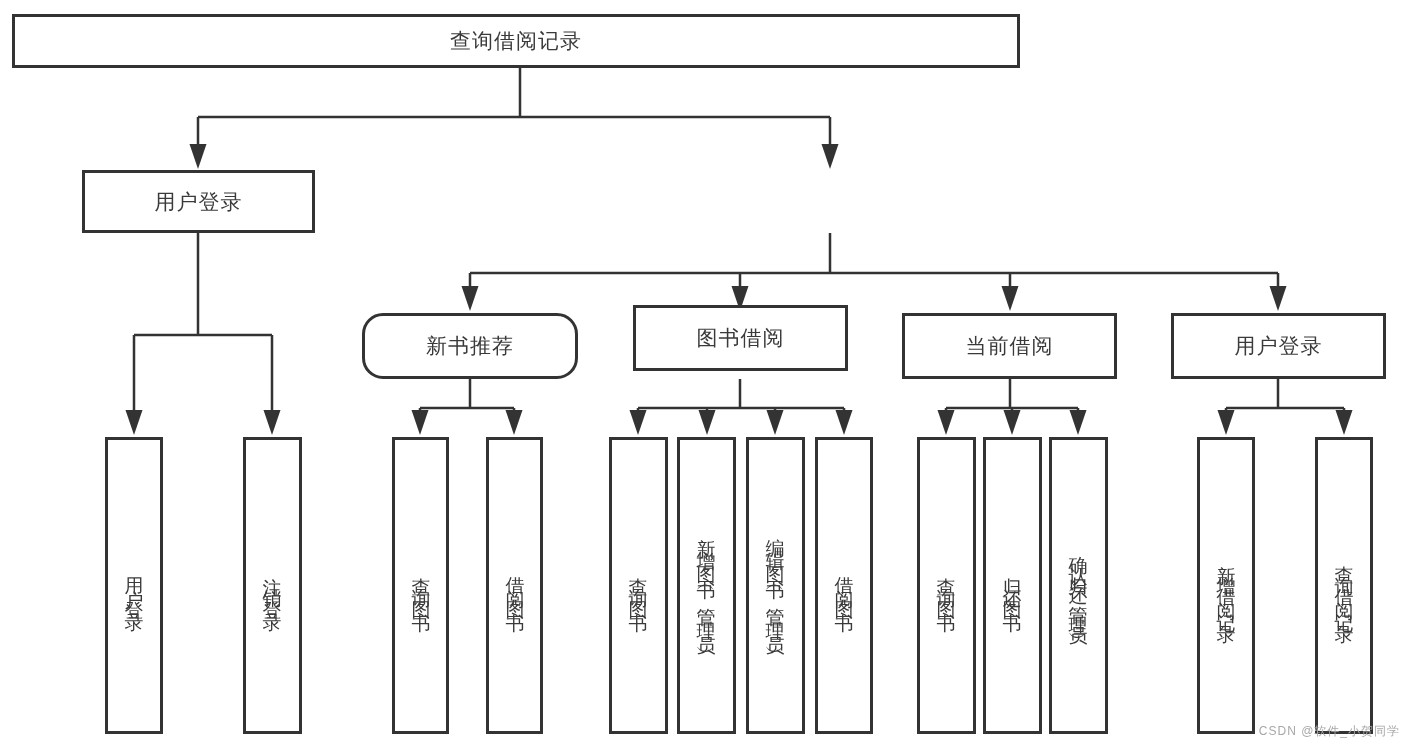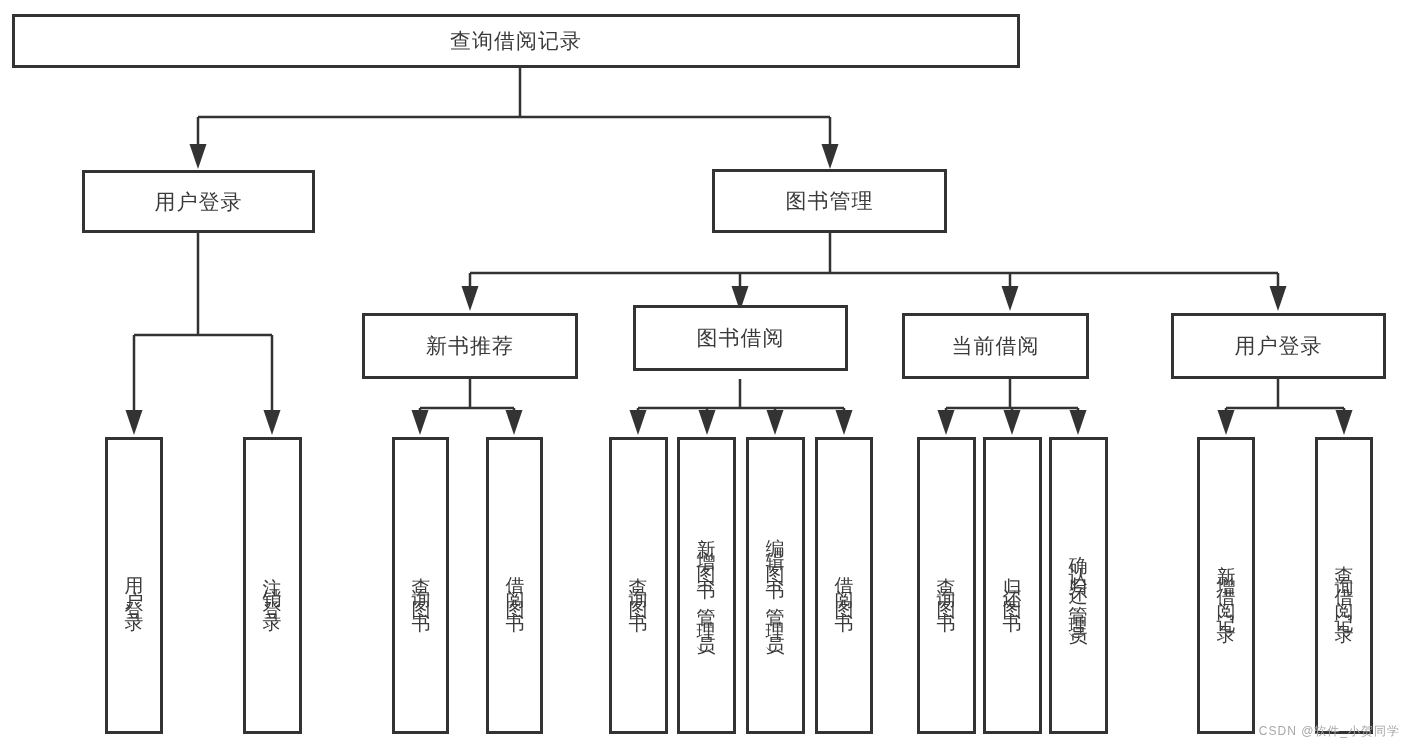--- a/index.html
+++ b/index.html
@@ -109,25 +109,24 @@
       <polygon points="1003.5,410 1020.5,410 1012,435"></polygon>
       <polygon points="1069.5,410 1086.5,410 1078,435"></polygon>
       <polygon points="1217.5,410 1234.5,410 1226,435"></polygon>
       <polygon points="1335.5,410 1352.5,410 1344,435"></polygon>
     </g>
   </svg>
 
   <div class="node" style="left:12px;top:14px;width:1008px;height:54px;">查询借阅记录</div>
 
   <div class="node" style="left:82px;top:170px;width:233px;height:63px;">用户登录</div>
-  <div class="node" style="left:712px;top:169px;width:235px;height:64px;">图书管理</div>
 
-  <div class="node" style="left:362px;top:313px;width:216px;height:66px;">新书推荐</div>
+  <div class="node" style="left:362px;top:313px;width:216px;height:66px;border-radius:21px;">新书推荐</div>
   <div class="node" style="left:633px;top:305px;width:215px;height:66px;">图书借阅</div>
-  <div class="node" style="left:902px;top:313px;width:187px;height:66px;">当前借阅</div>
+  <div class="node" style="left:902px;top:313px;width:215px;height:66px;">当前借阅</div>
   <div class="node" style="left:1171px;top:313px;width:215px;height:66px;">用户登录</div>
 
   <div class="leaf" style="left:105px;">用户登录</div>
   <div class="leaf" style="left:243px;width:59px;">注销登录</div>
 
   <div class="leaf" style="left:392px;width:57px;">查询图书</div>
   <div class="leaf" style="left:486px;width:57px;">借阅图书</div>
 
   <div class="leaf" style="left:609px;width:59px;">查询图书</div>
   <div class="leaf" style="left:677px;width:59px;letter-spacing:14px;">新增图书（管理员）</div>

